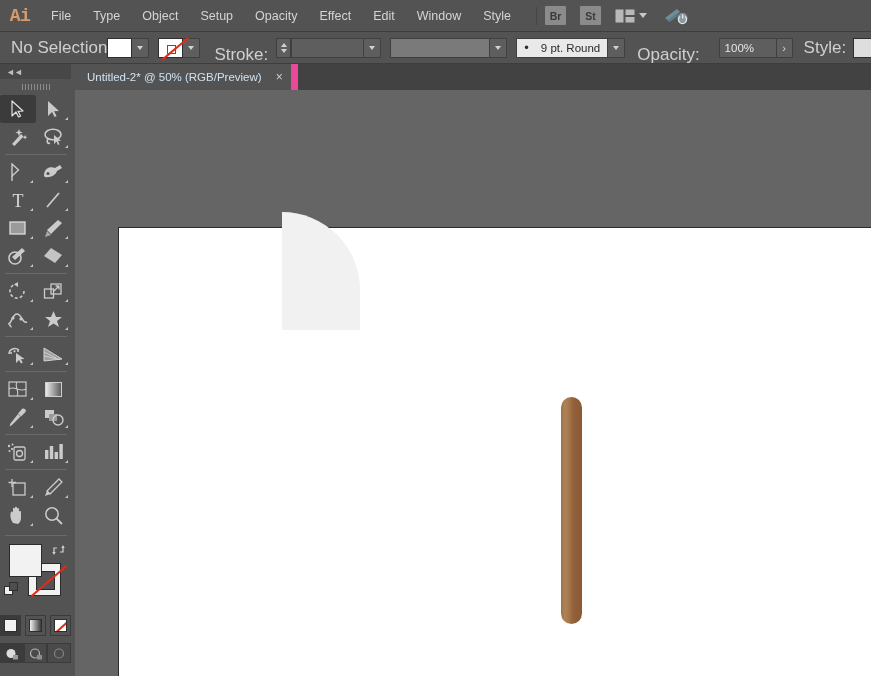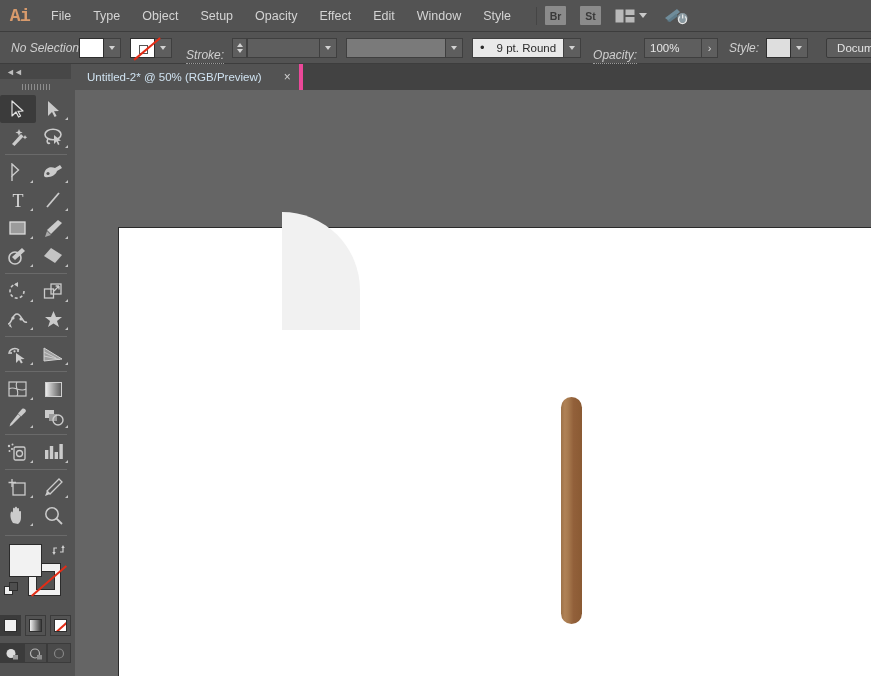--- a/index.html
+++ b/index.html
@@ -52,21 +52,21 @@
   .controlbar {
     position: absolute; top: 32px; left: 0; width: 871px; height: 32px;
     background: #535353; display: flex; align-items: center;
     border-bottom: 1px solid #3d3d3d;
   }
   .grip {
     width: 6px; height: 18px; margin: 0 7px 0 4px;
     background: repeating-linear-gradient(to bottom,
       #8a8a8a 0px, #8a8a8a 1px, #535353 1px, #535353 3px);
   }
-  .cb-label { color: #d0d0d0; font-size: 12px; white-space: nowrap; font-style: italic; }
+  .cb-label { color: #d0d0d0; font-size: 17px; white-space: nowrap; }
   .cb-label.underdot {
     border-bottom: 1px dotted #9a9a9a; padding-bottom: 1px; margin-top: 16px;
   }
   .swatch {
     width: 25px; height: 20px; border: 1px solid #2e2e2e; position: relative;
     background: #fff;
   }
   .swatch.none { background: #fff; }
   .swatch.none::after {
     content: ""; position: absolute; left: -1px; top: 50%;
@@ -121,21 +121,21 @@
     display: flex; align-items: center; white-space: nowrap;
   }
 
   
   .tabbar {
     position: absolute; top: 64px; left: 75px; width: 796px; height: 26px;
     background: #424242; display: flex; align-items: flex-end;
   }
   .doctab {
     height: 26px; background: #535353; display: flex; align-items: center;
-    padding: 0 8px 0 12px; gap: 22px; border-right: 4px solid #ec4899; margin-top: 13px;
+    padding: 0 8px 0 12px; gap: 14px; border-right: 7px solid #ec4899; margin-top: 13px;
   }
   .doctab-title { color: #cfe2f0; font-size: 11.5px; white-space: nowrap; }
   .tab-close { color: #d0d0d0; font-size: 12px; line-height: 1; }
 
   
   .toolpanel {
     position: absolute; top: 64px; left: 0; width: 71px; height: 612px;
     background: #535353;
   }
   .tool-collapse {
@@ -313,21 +313,21 @@
         <span style="font-size:13px;line-height:0">•</span>
         <span>9 pt. Round</span>
       </div>
       <div class="dd-btn">
           <i></i>
         </div>
     </div>
 
     <div class="cb-label underdot" style="margin-left:12px">Opacity:</div>
 
-    <div style="display:flex;margin-left:7px">
+    <div style="display:flex;margin-left:19px">
       <div class="field" style="width:58px">100%</div>
       <div class="arrow-btn">›</div>
     </div>
 
     <div class="cb-label" style="margin-left:11px">Style:</div>
 
     <div style="display:flex;margin-left:7px">
       <div class="swatch" style="background:#dedede"></div>
       <div class="dd-btn">
           <i></i>

